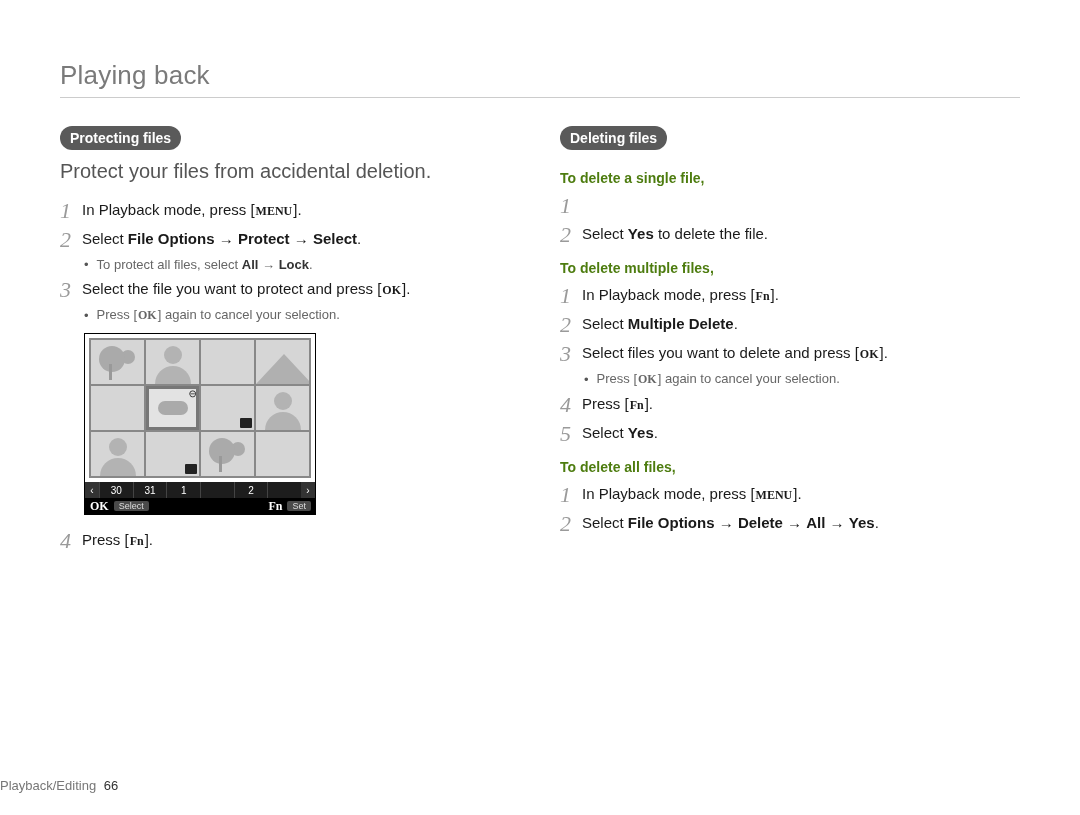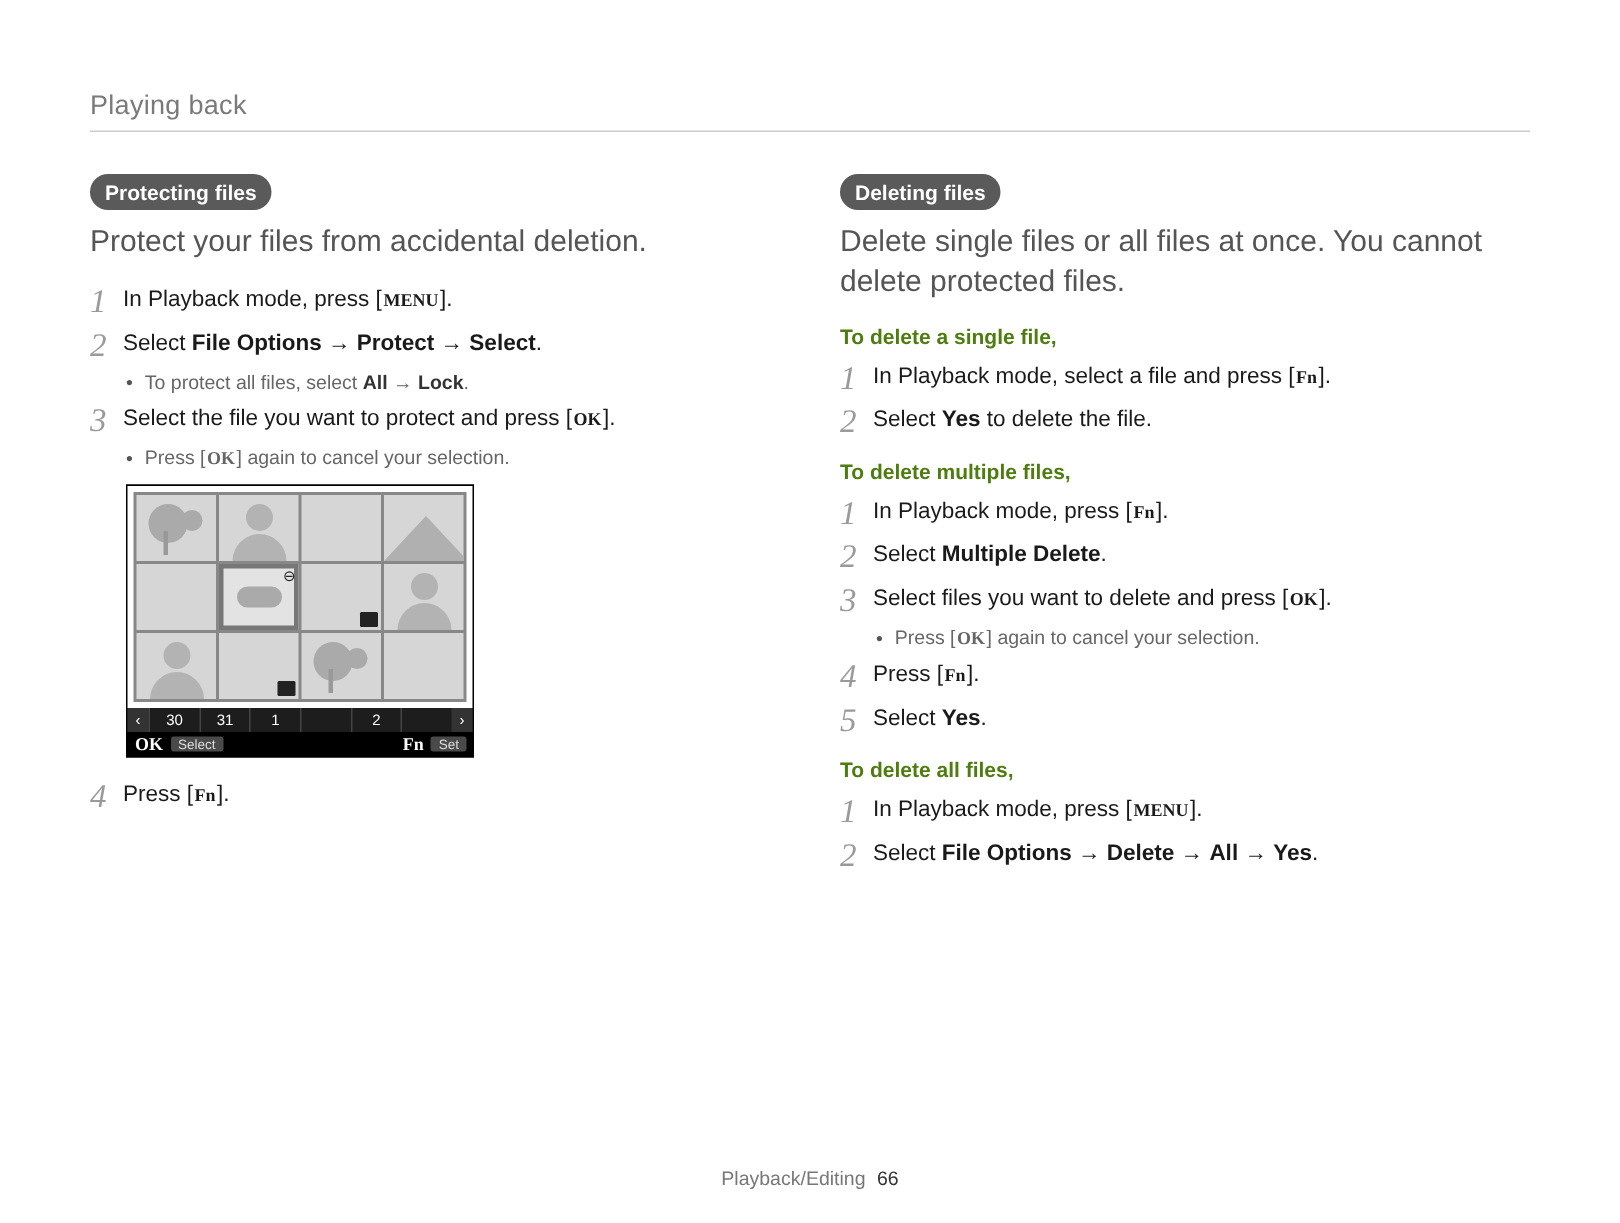--- a/index.html
+++ b/index.html
@@ -9,21 +9,21 @@
     height: 815px;
     background: #fff;
     font-family: Arial, Helvetica, sans-serif;
     color: #1a1a1a;
     position: relative;
   }
   .page {
     padding: 60px 60px 0 60px;
   }
   .header-title {
-    font-size: 18px;
+    font-size: 26px;
     font-weight: 300;
     color: #7a7a7a;
     font-style: normal;
     letter-spacing: 0.2px;
     margin-bottom: 6px;
   }
   .divider {
     border: none;
     border-top: 1px solid #ccc;
     margin: 0 0 28px 0;
@@ -99,21 +99,21 @@
   .bullet::before {
     content: "•";
     margin-right: 8px;
     color: #555;
   }
   .bullet .b { font-weight: 700; color: #333; }
   .footer {
     position: absolute;
     bottom: 22px;
     left: 0; right: 0;
-    text-align: center;
+    text-align: left;
     font-size: 13px;
     color: #777;
   }
   .footer .pg { color: #333; margin-left: 4px; }
 
   
   .camshot {
     width: 232px;
     margin: 10px 0 14px 24px;
     border: 1px solid #000;
@@ -334,28 +334,24 @@
       <div class="step">
         <div class="step-num">4</div>
         <div class="step-body">
           <span>Press [</span><span class="key">Fn</span><span>].</span>
         </div>
       </div>
     </div>
 
     <div class="col">
       <div class="pill">Deleting files</div>
-      <div class="intro">Delete single files or all files at once. You cannot delete protected files.</div>
 
       <div class="subhead">To delete a single file,</div>
       <div class="step">
         <div class="step-num">1</div>
-        <div class="step-body">
-          <span>In Playback mode, select a file and press [</span><span class="key">Fn</span><span>].</span>
-        </div>
       </div>
       <div class="step">
         <div class="step-num">2</div>
         <div class="step-body">
           <span>Select </span><span class="b">Yes</span><span> to delete the file.</span>
         </div>
       </div>
 
       <div class="subhead">To delete multiple files,</div>
       <div class="step">

